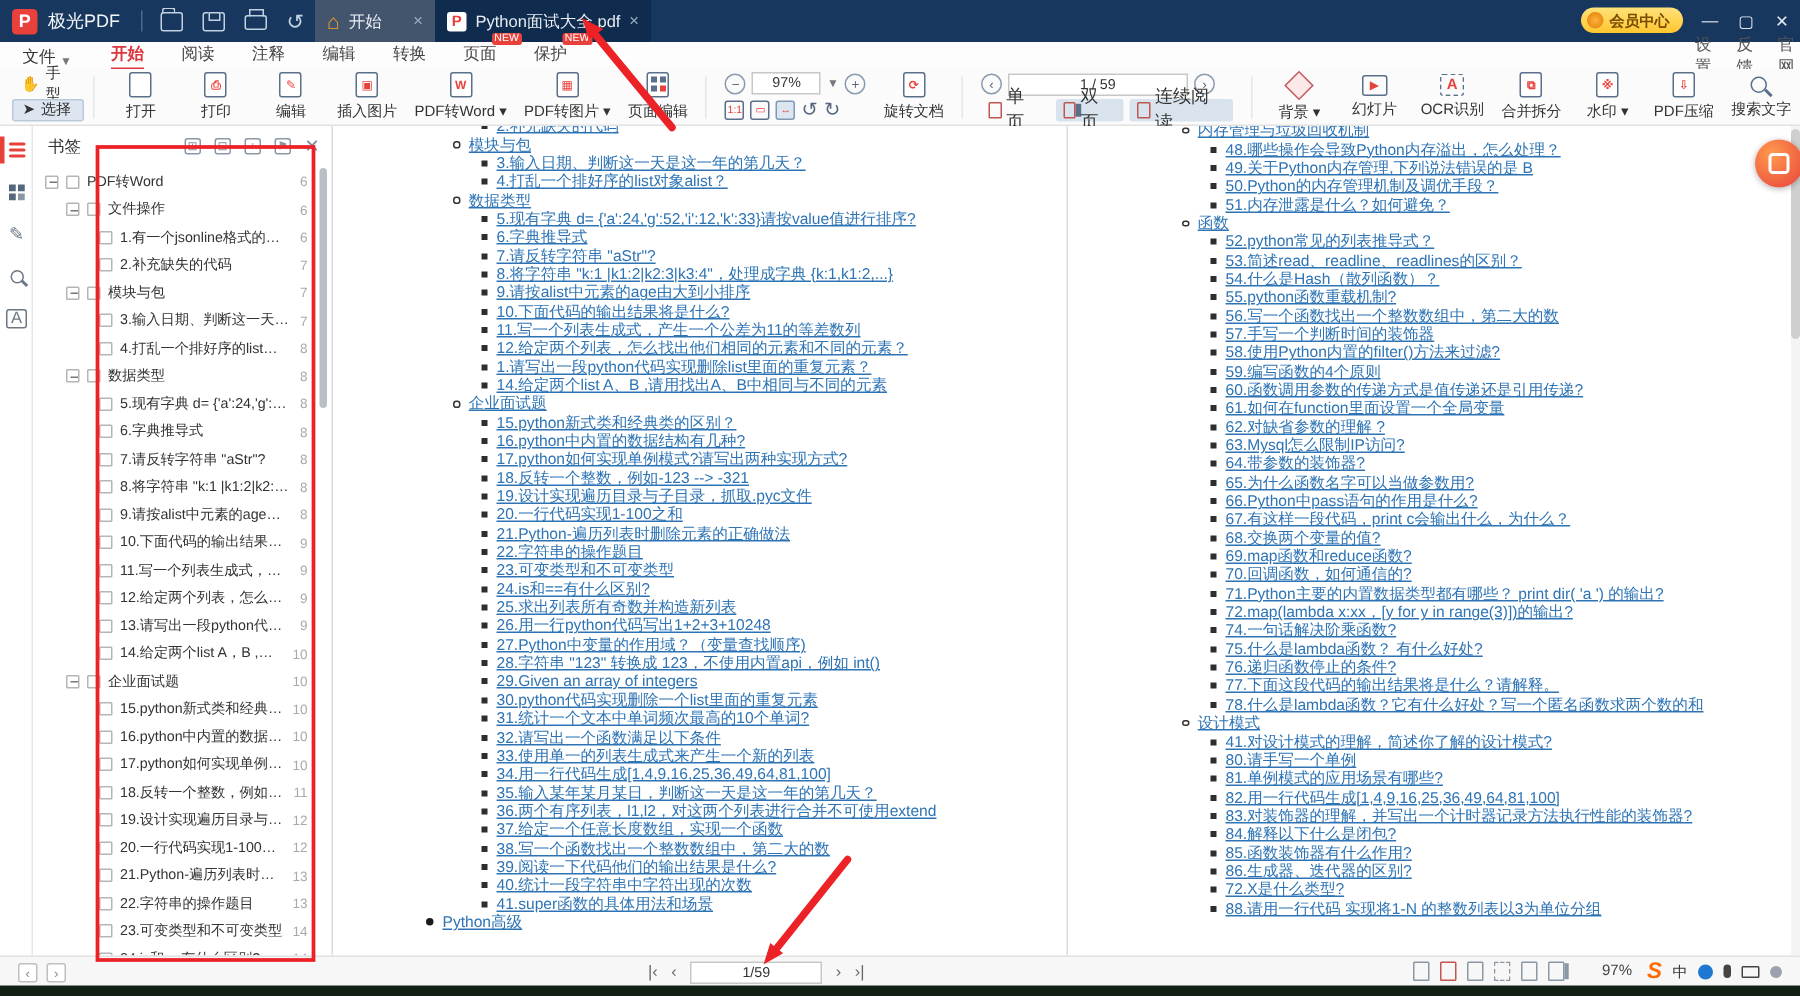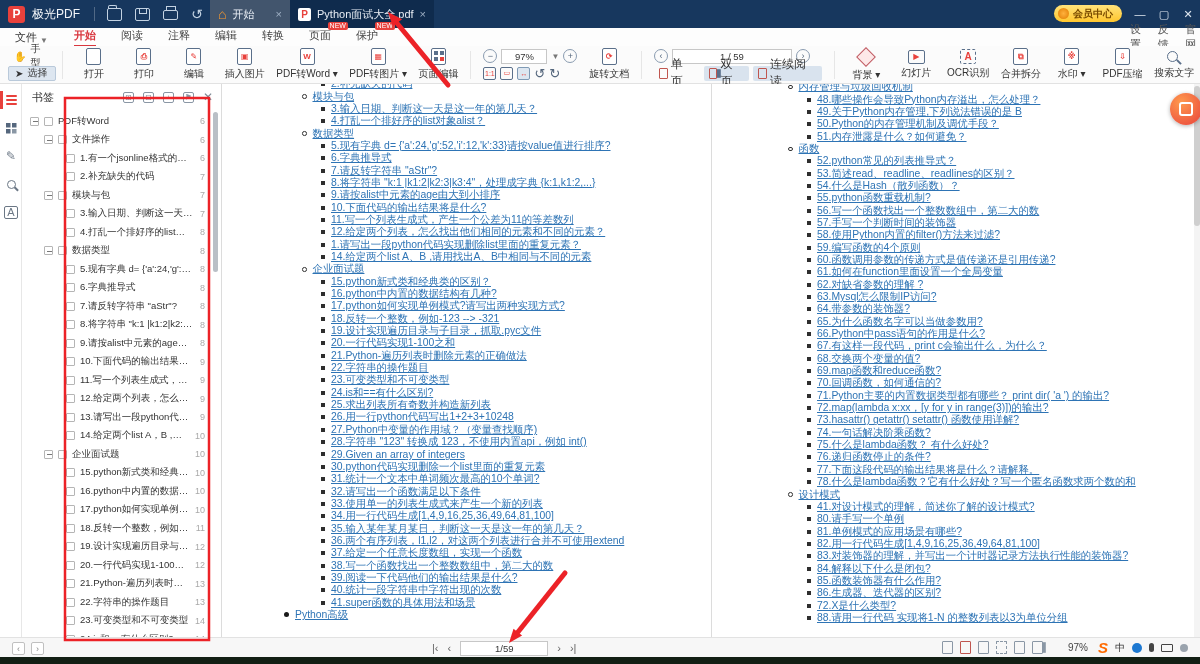--- a/index.html
+++ b/index.html
@@ -787,24 +787,20 @@
           <div class="trow t3">
             <span class="m m3"></span>
             <span class="lk">71.Python主要的内置数据类型都有哪些？ print dir( 'a ') 的输出?</span>
           </div>
           <div class="trow t3">
             <span class="m m3"></span>
             <span class="lk">72.map(lambda x:xx，[y for y in range(3)])的输出?</span>
           </div>
           <div class="trow t3">
             <span class="m m3"></span>
-            <span class="lk">73.hasattr() getattr() setattr() 函数使用详解?</span>
-          </div>
-          <div class="trow t3">
-            <span class="m m3"></span>
             <span class="lk">74.一句话解决阶乘函数?</span>
           </div>
           <div class="trow t3">
             <span class="m m3"></span>
             <span class="lk">75.什么是lambda函数？ 有什么好处?</span>
           </div>
           <div class="trow t3">
             <span class="m m3"></span>
             <span class="lk">76.递归函数停止的条件?</span>
           </div>

